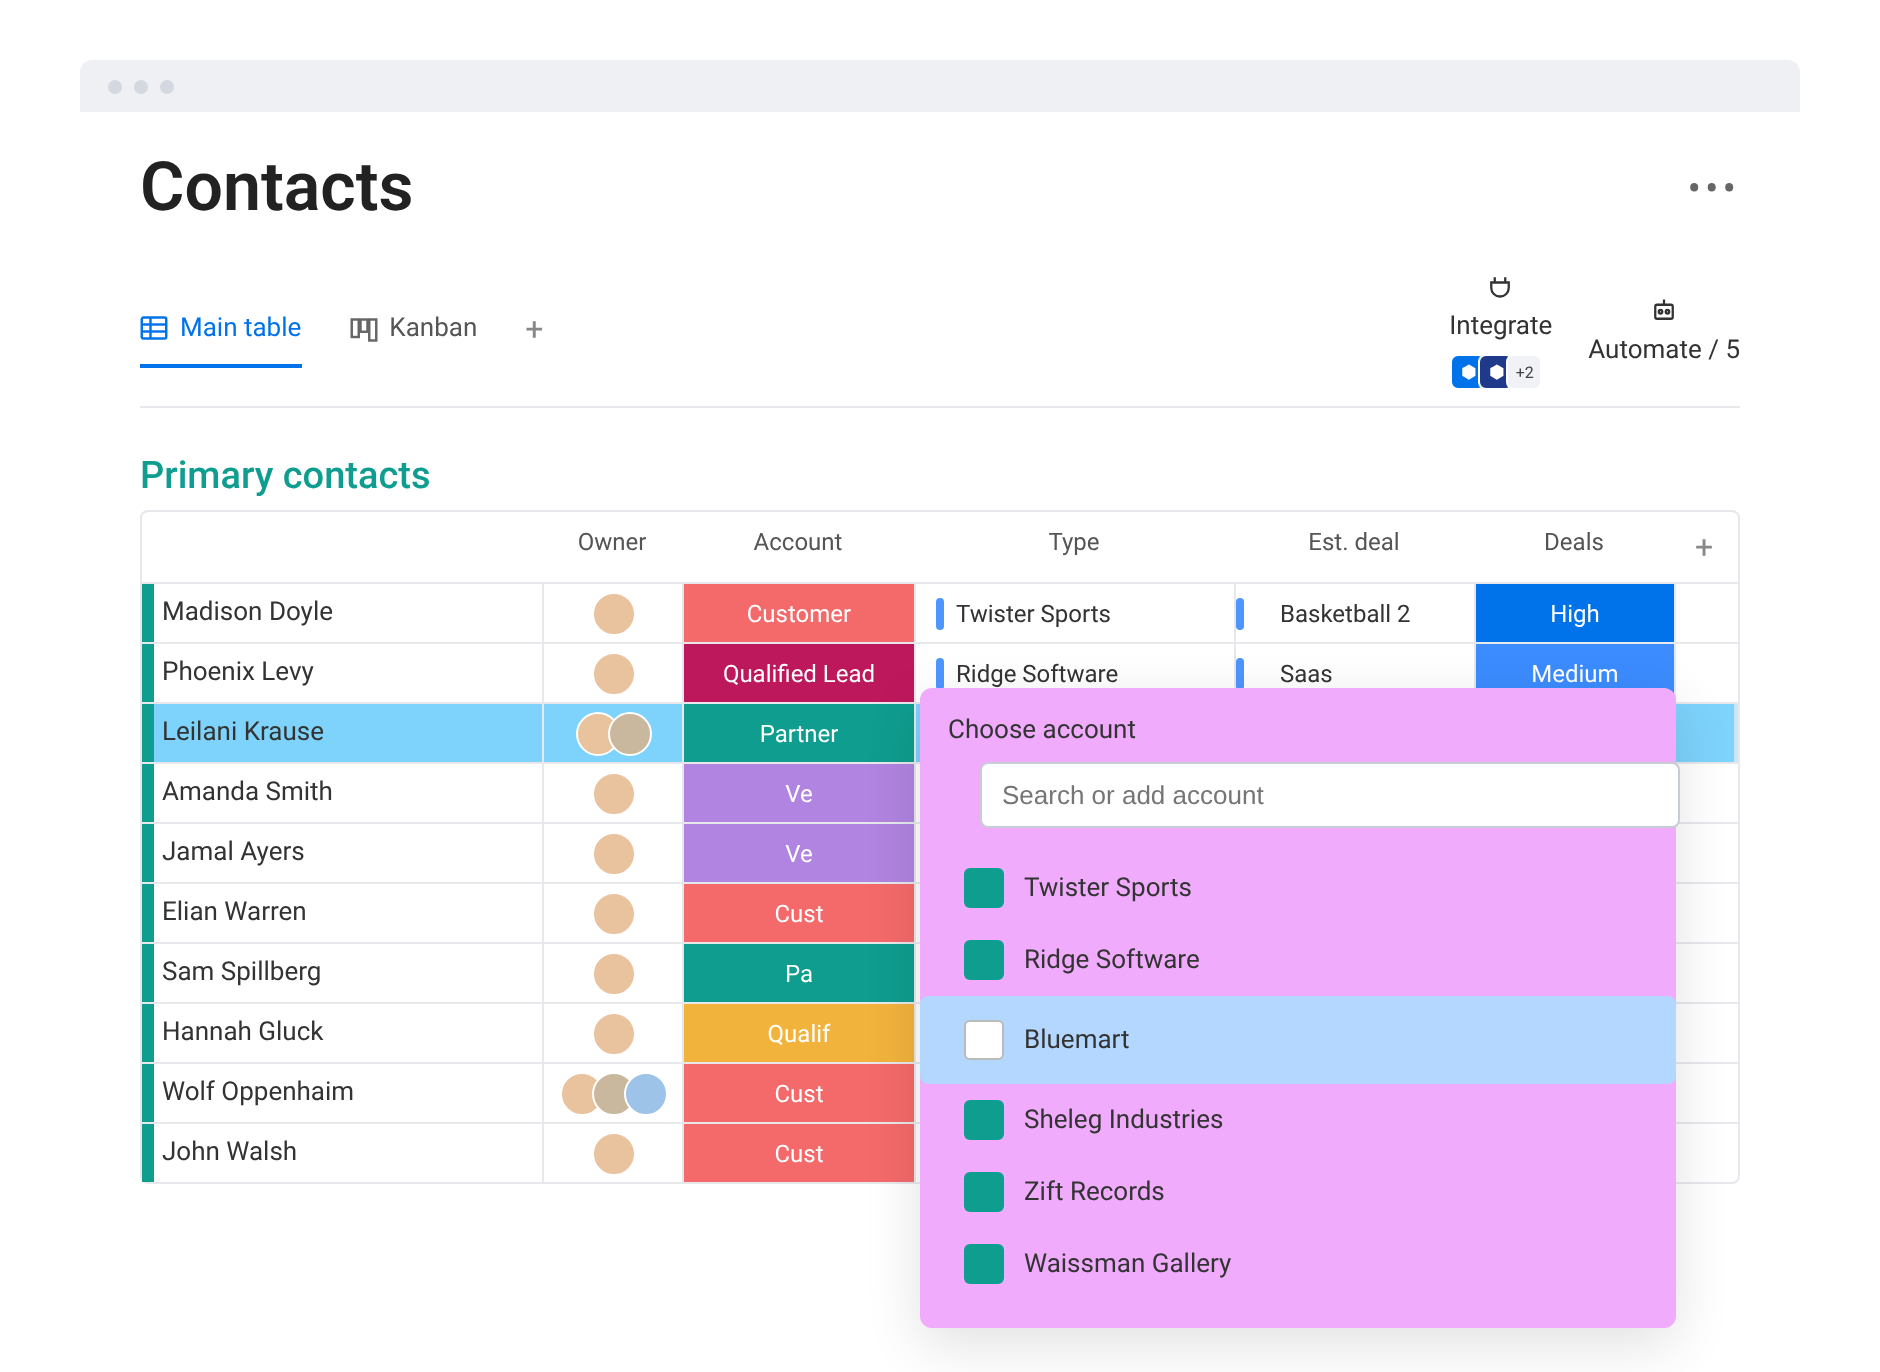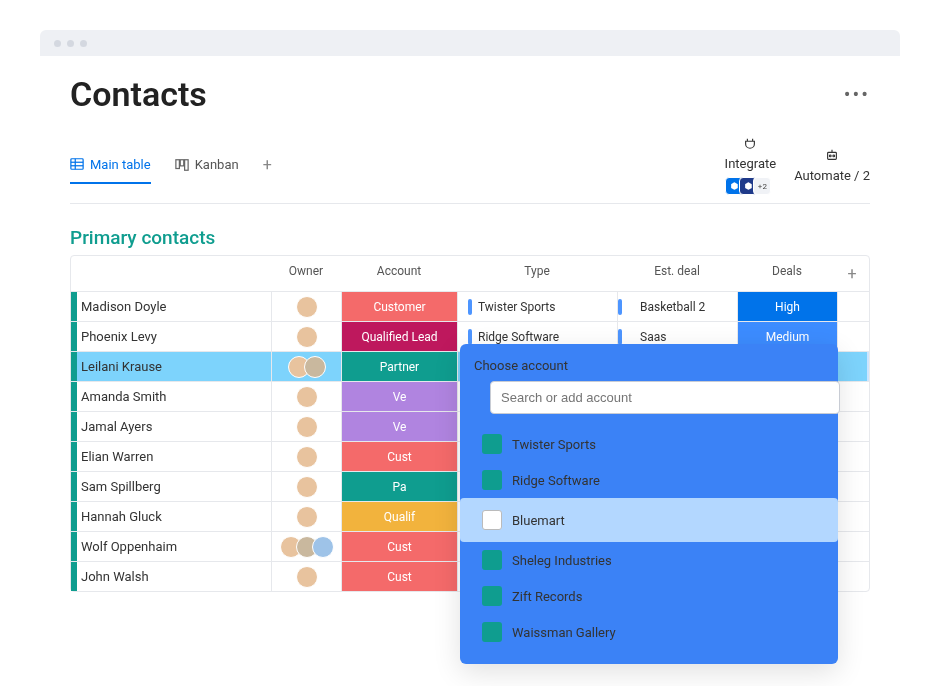--- a/index.html
+++ b/index.html
@@ -41,21 +41,21 @@
 .cell.owner { position: relative; }
 .avatars { display: flex; }
 .avatar { width: 22px; height: 22px; border-radius: 50%; background: #ddd; border: 1.5px solid #fff; margin-left: -6px; overflow: hidden; display: flex; align-items: center; justify-content: center; font-size: 9px; color: #666; }
 .avatar:first-child { margin-left: 0; }
 .cell.type { color: #fff; font-size: 12px; }
 .cell.account { justify-content: flex-start; padding-left: 10px; gap: 6px; font-size: 12px; color: #333; }
 .cell.deals { justify-content: flex-start; padding-left: 0; gap: 18px; font-size: 12px; color: #333; }
 .acct-marker { width: 4px; height: 16px; border-radius: 2px; }
 .cell.estdeal { color: #fff; font-size: 12px; }
 .cell.last { border-left: 1px solid #e6e8ec; }
-.dropdown { position: absolute; top: 288px; left: 420px; width: 378px; background: #3b82f6; border-radius: 6px; box-shadow: 0 8px 28px rgba(0,0,0,0.12); padding: 14px; z-index: 10; }
+.dropdown { position: absolute; top: 288px; left: 420px; width: 378px; background: #f0abfc; border-radius: 6px; box-shadow: 0 8px 28px rgba(0,0,0,0.12); padding: 14px; z-index: 10; }
 .dropdown-title { font-size: 13px; color: #333; margin-bottom: 8px; }
 .dropdown-search { width: 100%; border: 1px solid #c8ccd4; border-radius: 4px; padding: 8px 10px; font-size: 13px; color: #666; margin-bottom: 12px; margin-left: 16px; }
 .dd-option { display: flex; align-items: center; gap: 10px; padding: 8px; font-size: 13px; color: #333; cursor: pointer; border-radius: 4px; }
 .dd-option.hover { background: #b3d7ff; margin: 0 -14px; padding: 12px 22px; }
 .dd-check { width: 20px; height: 20px; border-radius: 3px; background: #0f9d8f; display: flex; align-items: center; justify-content: center; }
 .dd-option.hover .dd-check { background: #fff; border: 1px solid #bbb; }
 </style>
 </head>
 <body>
 
@@ -114,21 +114,21 @@
       </div>
       <div class="action">
         <span class="action-icon">
           <svg viewBox="0 0 16 16" fill="none" stroke="#333" stroke-width="1.3">
               <rect x="3" y="5" width="10" height="8" rx="1"></rect>
               <circle cx="6" cy="9" r="1"></circle>
               <circle cx="10" cy="9" r="1"></circle>
               <line x1="8" y1="2" x2="8" y2="5"></line>
             </svg>
         </span>
-        <span>Automate / 2</span>
+        <span>Automate / 5</span>
       </div>
     </div>
   </div>
 
   <div class="section-title">Primary contacts</div>
 
   <div class="table-wrap">
     <div class="table">
       <div class="th-row">
         <div class="th name"></div>

